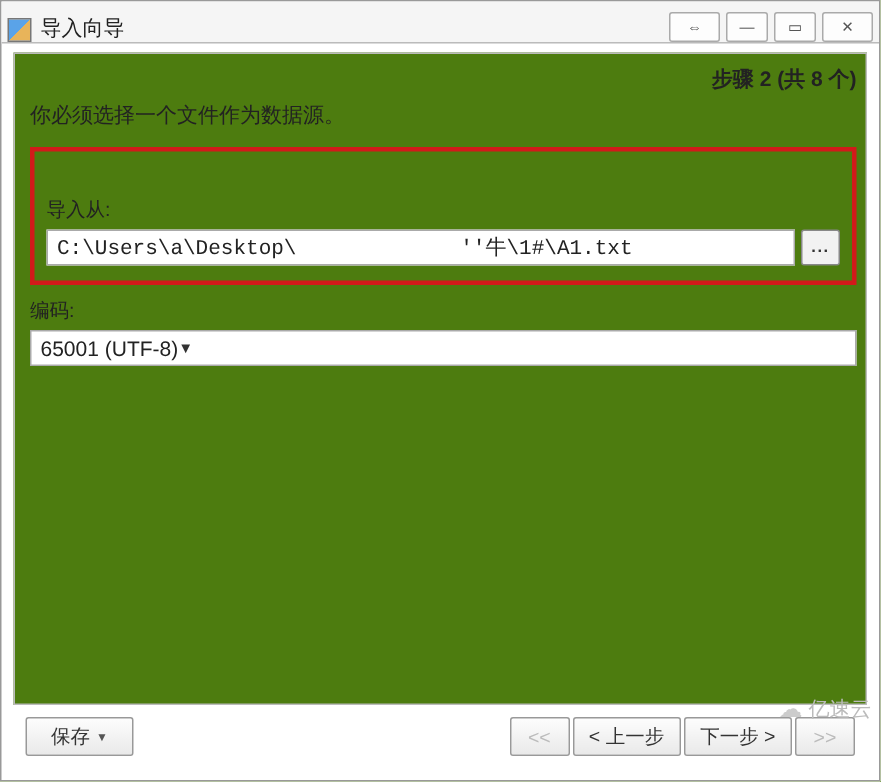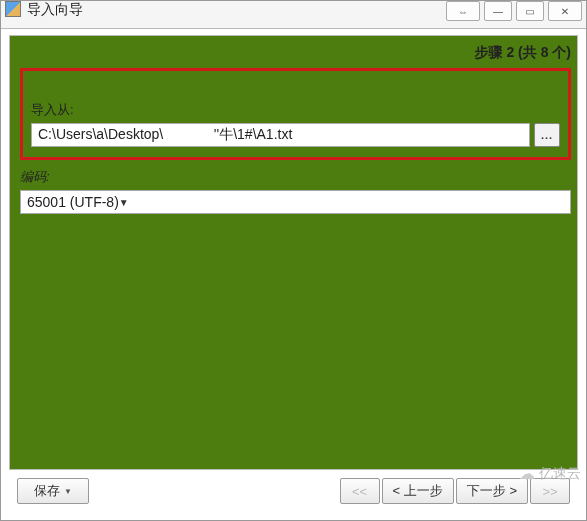--- a/index.html
+++ b/index.html
@@ -18,21 +18,21 @@
     height: 521px;
     border: 1px solid #999;
     display: flex;
     flex-direction: column;
     background: #fff;
   }
   .titlebar {
     height: 28px;
     border-bottom: 1px solid #bbb;
     display: flex;
-    align-items: flex-start;
+    align-items: flex-end;
     padding: 0 4px;
     background: #f5f5f5;
   }
   .titlebar-icon {
     width: 16px;
     height: 16px;
     margin-right: 6px;
     display: inline-block;
     background: linear-gradient(135deg,#5aa3e8 50%,#e8b45a 50%);
     border: 1px solid #777;
@@ -103,21 +103,21 @@
     align-items: center;
     gap: 4px;
   }
   .text-input {
     flex: 1;
     height: 24px;
     border: 1px solid #aaa;
     background: #fff;
     padding: 0 6px;
     font-size: 14px;
-    font-family: Liberation Sans, sans-serif;
+    font-family: Liberation Mono, monospace;
     color: #222;
     outline: none;
     white-space: pre;
   }
   .browse-btn {
     width: 26px;
     height: 24px;
     border: 1px solid #888;
     border-radius: 2px;
     background: #f2f2f2;
@@ -127,21 +127,20 @@
     cursor: pointer;
     font-size: 11px;
     letter-spacing: 1px;
     color: #333;
     font-weight: bold;
   }
   .encoding-label {
     font-size: 13px;
     color: #222;
     margin: 0 0 4px 0;
-    font-style: italic;
   }
   .select-wrap {
     border: 1px solid #aaa;
     height: 24px;
     display: flex;
     align-items: center;
     padding: 0 4px 0 6px;
     background: #fff;
     justify-content: flex-start;
     cursor: pointer;
@@ -225,20 +224,21 @@
       <div class="tbtn wide">⇔</div>
       <div class="tbtn">—</div>
       <div class="tbtn">▭</div>
       <div class="tbtn wide">✕</div>
     </div>
   </div>
 
   <div class="content">
     <div class="inner-panel">
       <div class="step-label">步骤 2 (共 8 个)</div>
+      <div class="instruction">你必须选择一个文件作为数据源。</div>
 
       <div class="highlight-box">
         <div class="field-label">导入从:</div>
         <div class="field-row">
           <input class="text-input" type="text" value="C:\Users\a\Desktop\             ''牛\1#\A1.txt" style="">
           <div class="browse-btn">...</div>
         </div>
       </div>
 
       <div class="encoding-label">编码:</div>

